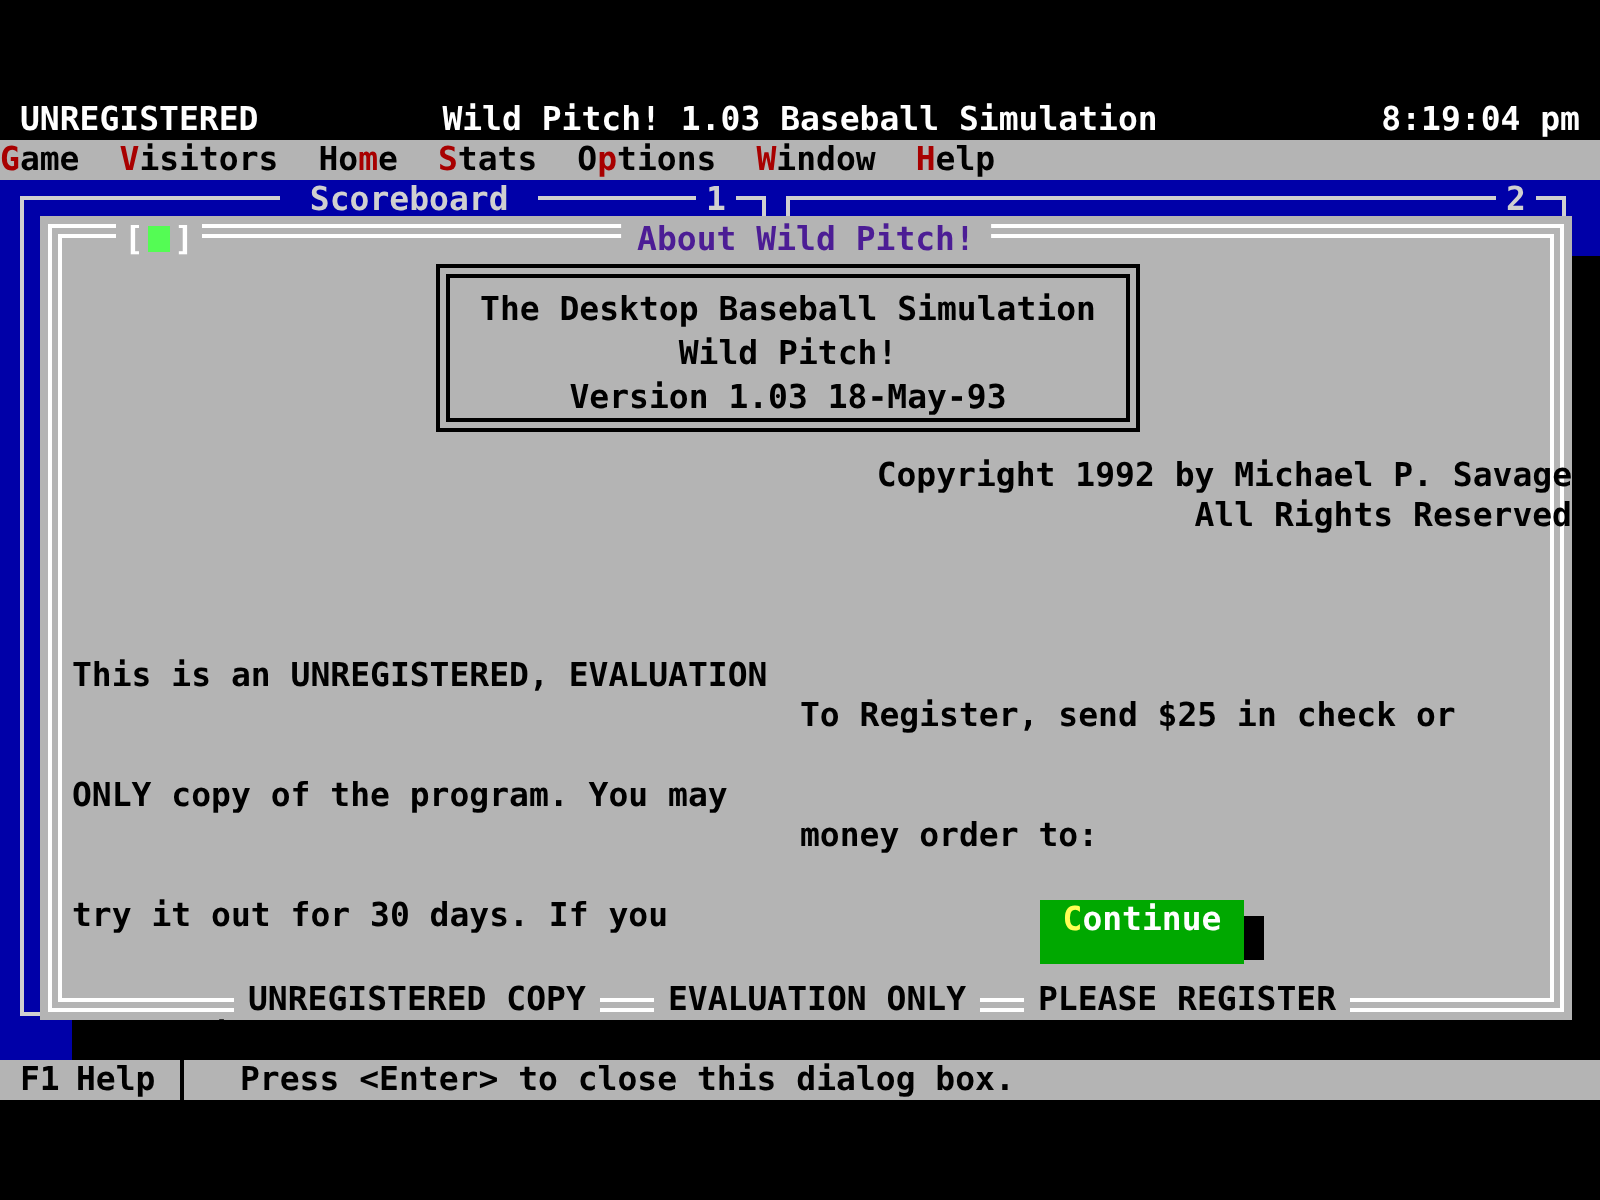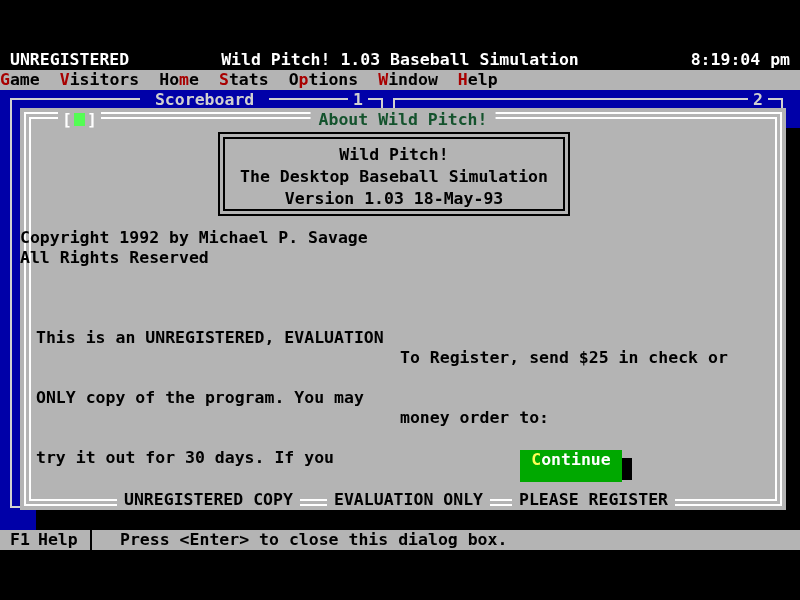--- a/index.html
+++ b/index.html
@@ -29,27 +29,27 @@
   .shadow-bottom{position:absolute;left:36px;top:460px;width:764px;height:20px;background:#000;}
   
   .dialog{position:absolute;left:20px;top:58px;width:766px;height:402px;background:#b4b4b4;}
   .dlg-border-a{position:absolute;left:4px;right:4px;top:4px;bottom:4px;border:2px solid #fff;pointer-events:none;}
   .dlg-border-b{position:absolute;left:9px;right:9px;top:9px;bottom:9px;border:2px solid #fff;pointer-events:none;}
   .dlg-close{position:absolute;left:38px;top:2px;height:20px;background:#b4b4b4;color:#fff;
              padding:0 4px;cursor:default;}
   .dlg-close .blk{display:inline-block;width:11px;height:13px;background:#54fc54;
                   vertical-align:-1px;margin:0 2px;}
   .dlg-title{position:absolute;left:50%;transform:translateX(-50%);top:2px;height:20px;
-             background:#b4b4b4;color:#14532d;padding:0 8px;white-space:nowrap;}
+             background:#b4b4b4;color:#4c1d95;padding:0 8px;white-space:nowrap;}
   
   .version-box{position:absolute;left:198px;top:24px;width:352px;height:84px;
                border:2px solid #000;box-sizing:border-box;}
   .version-inner{position:absolute;left:3px;right:3px;top:3px;bottom:3px;border:2px solid #000;
                  text-align:center;padding-top:5px;line-height:22px;box-sizing:border-box;}
-  .copyright{position:absolute;left:0;width:100%;top:120px;text-align:left;line-height:20px;}
+  .copyright{position:absolute;left:0;width:100%;top:120px;text-align:right;line-height:20px;}
   .para-left{position:absolute;left:16px;top:180px;width:372px;line-height:20px;white-space:pre;}
   .block-right{position:absolute;left:380px;top:200px;width:372px;line-height:20px;white-space:pre;}
   .block-right .address{margin-top:20px;margin-left:20px;}
   
   .btn-shadow{position:absolute;left:512px;top:350px;width:100px;height:22px;background:#000;}
   .btn-continue{position:absolute;left:500px;top:342px;width:102px;height:32px;background:#00a800;
                 color:#fff;text-align:center;cursor:pointer;}
   .btn-continue .hot{color:#ffff54;}
   
   .badge{position:absolute;top:382px;height:20px;background:#b4b4b4;padding:0 7px;white-space:pre;}
@@ -96,22 +96,22 @@
   <div class="dialog">
     <div class="dlg-border-a"></div>
     <div class="dlg-border-b"></div>
 
     <span class="dlg-close"><span>[</span><span class="blk"></span><span>]</span></span>
 
     <span class="dlg-title">About Wild Pitch!</span>
 
     <div class="version-box">
       <div class="version-inner">
+        <div>The Desktop Baseball Simulation</div>
         <div>Wild Pitch!</div>
-        <div>The Desktop Baseball Simulation</div>
         <div>Version 1.03 18-May-93</div>
       </div>
     </div>
 
     <div class="copyright">
       <div>Copyright 1992 by Michael P. Savage</div>
       <div>All Rights Reserved</div>
     </div>
 
     <div class="para-left">

